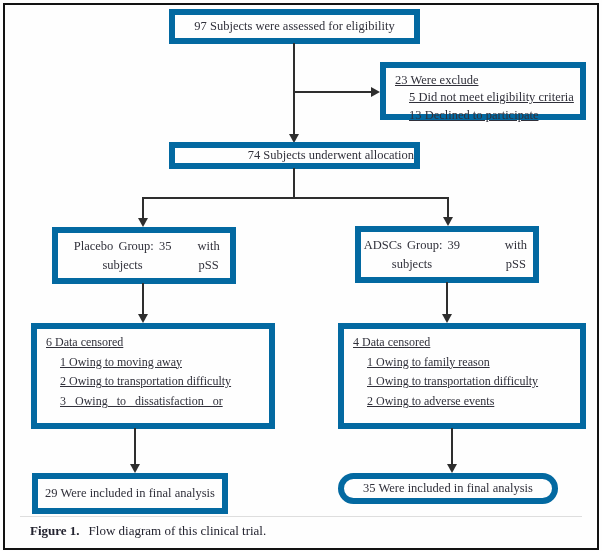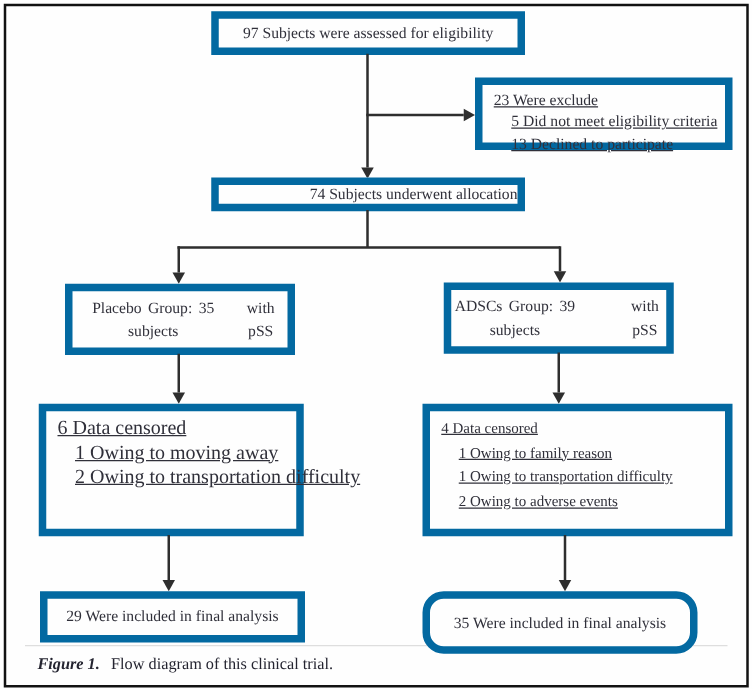--- a/index.html
+++ b/index.html
@@ -35,21 +35,21 @@
   }
   .arrow-right {
     position:absolute; width:0; height:0;
     border-top:5px solid transparent; border-bottom:5px solid transparent;
     border-left:9px solid #2e2e2e;
   }
   .caption {
     position:absolute; left:30px; top:523px; font-size:13px; color:#242430;
     white-space:nowrap;
   }
-  .caption .cap-label { font-weight:bold; margin-right:9px;font-style:italic; }
+  .caption .cap-label { font-weight:bold; margin-right:9px; }
 </style>
 </head>
 <body>
 
 <div class="figure">
 
   <div class="outer-border"></div>
   <div class="faint-rule"></div>
 
   <div class="box center-box" style="left:169px; top:9px; width:251px; height:35px;">
@@ -87,42 +87,43 @@
   <div class="box center-box two-line" style="left:355px; top:226px; width:184px; height:57px;gap:36px;">
     <span>ADSCs Group: 39 subjects</span>
     <span>with pSS</span>
   </div>
 
   <div class="vline" style="left:142px; top:283px; height:31px;"></div>
   <div class="arrow-down" style="left:138px; top:314px;"></div>
   <div class="vline" style="left:446px; top:282px; height:32px;"></div>
   <div class="arrow-down" style="left:442px; top:314px;"></div>
 
-  <div class="box list-box" style="left:31px; top:323px; width:212px; height:106px; font-size:16px;">
+  <div class="box list-box" style="left:31px; top:323px; width:244px; height:106px; font-size:12px;">
     <div class="title">6 Data censored</div>
     <div class="item">1 Owing to moving away</div>
     <div class="item">2 Owing to transportation difficulty</div>
+    <div class="item justify-line">3 Owing to dissatisfaction or</div>
   </div>
 
   <div class="box list-box" style="left:338px; top:323px; width:248px; height:106px; font-size:12px;">
     <div class="title">4 Data censored</div>
     <div class="item">1 Owing to family reason</div>
     <div class="item">1 Owing to transportation difficulty</div>
     <div class="item">2 Owing to adverse events</div>
   </div>
 
   <div class="vline" style="left:134px; top:428px; height:36px;"></div>
   <div class="arrow-down" style="left:130px; top:464px;"></div>
   <div class="vline" style="left:451px; top:428px; height:36px;"></div>
   <div class="arrow-down" style="left:447px; top:464px;"></div>
 
-  <div class="box center-box" style="left:32px; top:473px; width:212px; height:41px;">
+  <div class="box center-box" style="left:32px; top:473px; width:196px; height:41px;">
     <span>29 Were included in final analysis</span>
   </div>
-  <div class="box center-box" style="left:338px; top:473px; width:220px; height:50px;border-radius:17px;">
+  <div class="box center-box" style="left:338px; top:473px; width:220px; height:31px;border-radius:17px;">
     <span>35 Were included in final analysis</span>
   </div>
 
   <div class="caption">
     <span class="cap-label">Figure 1.</span><span>Flow diagram of this clinical trial.</span>
   </div>
 
 </div>
 
 </body></html>

